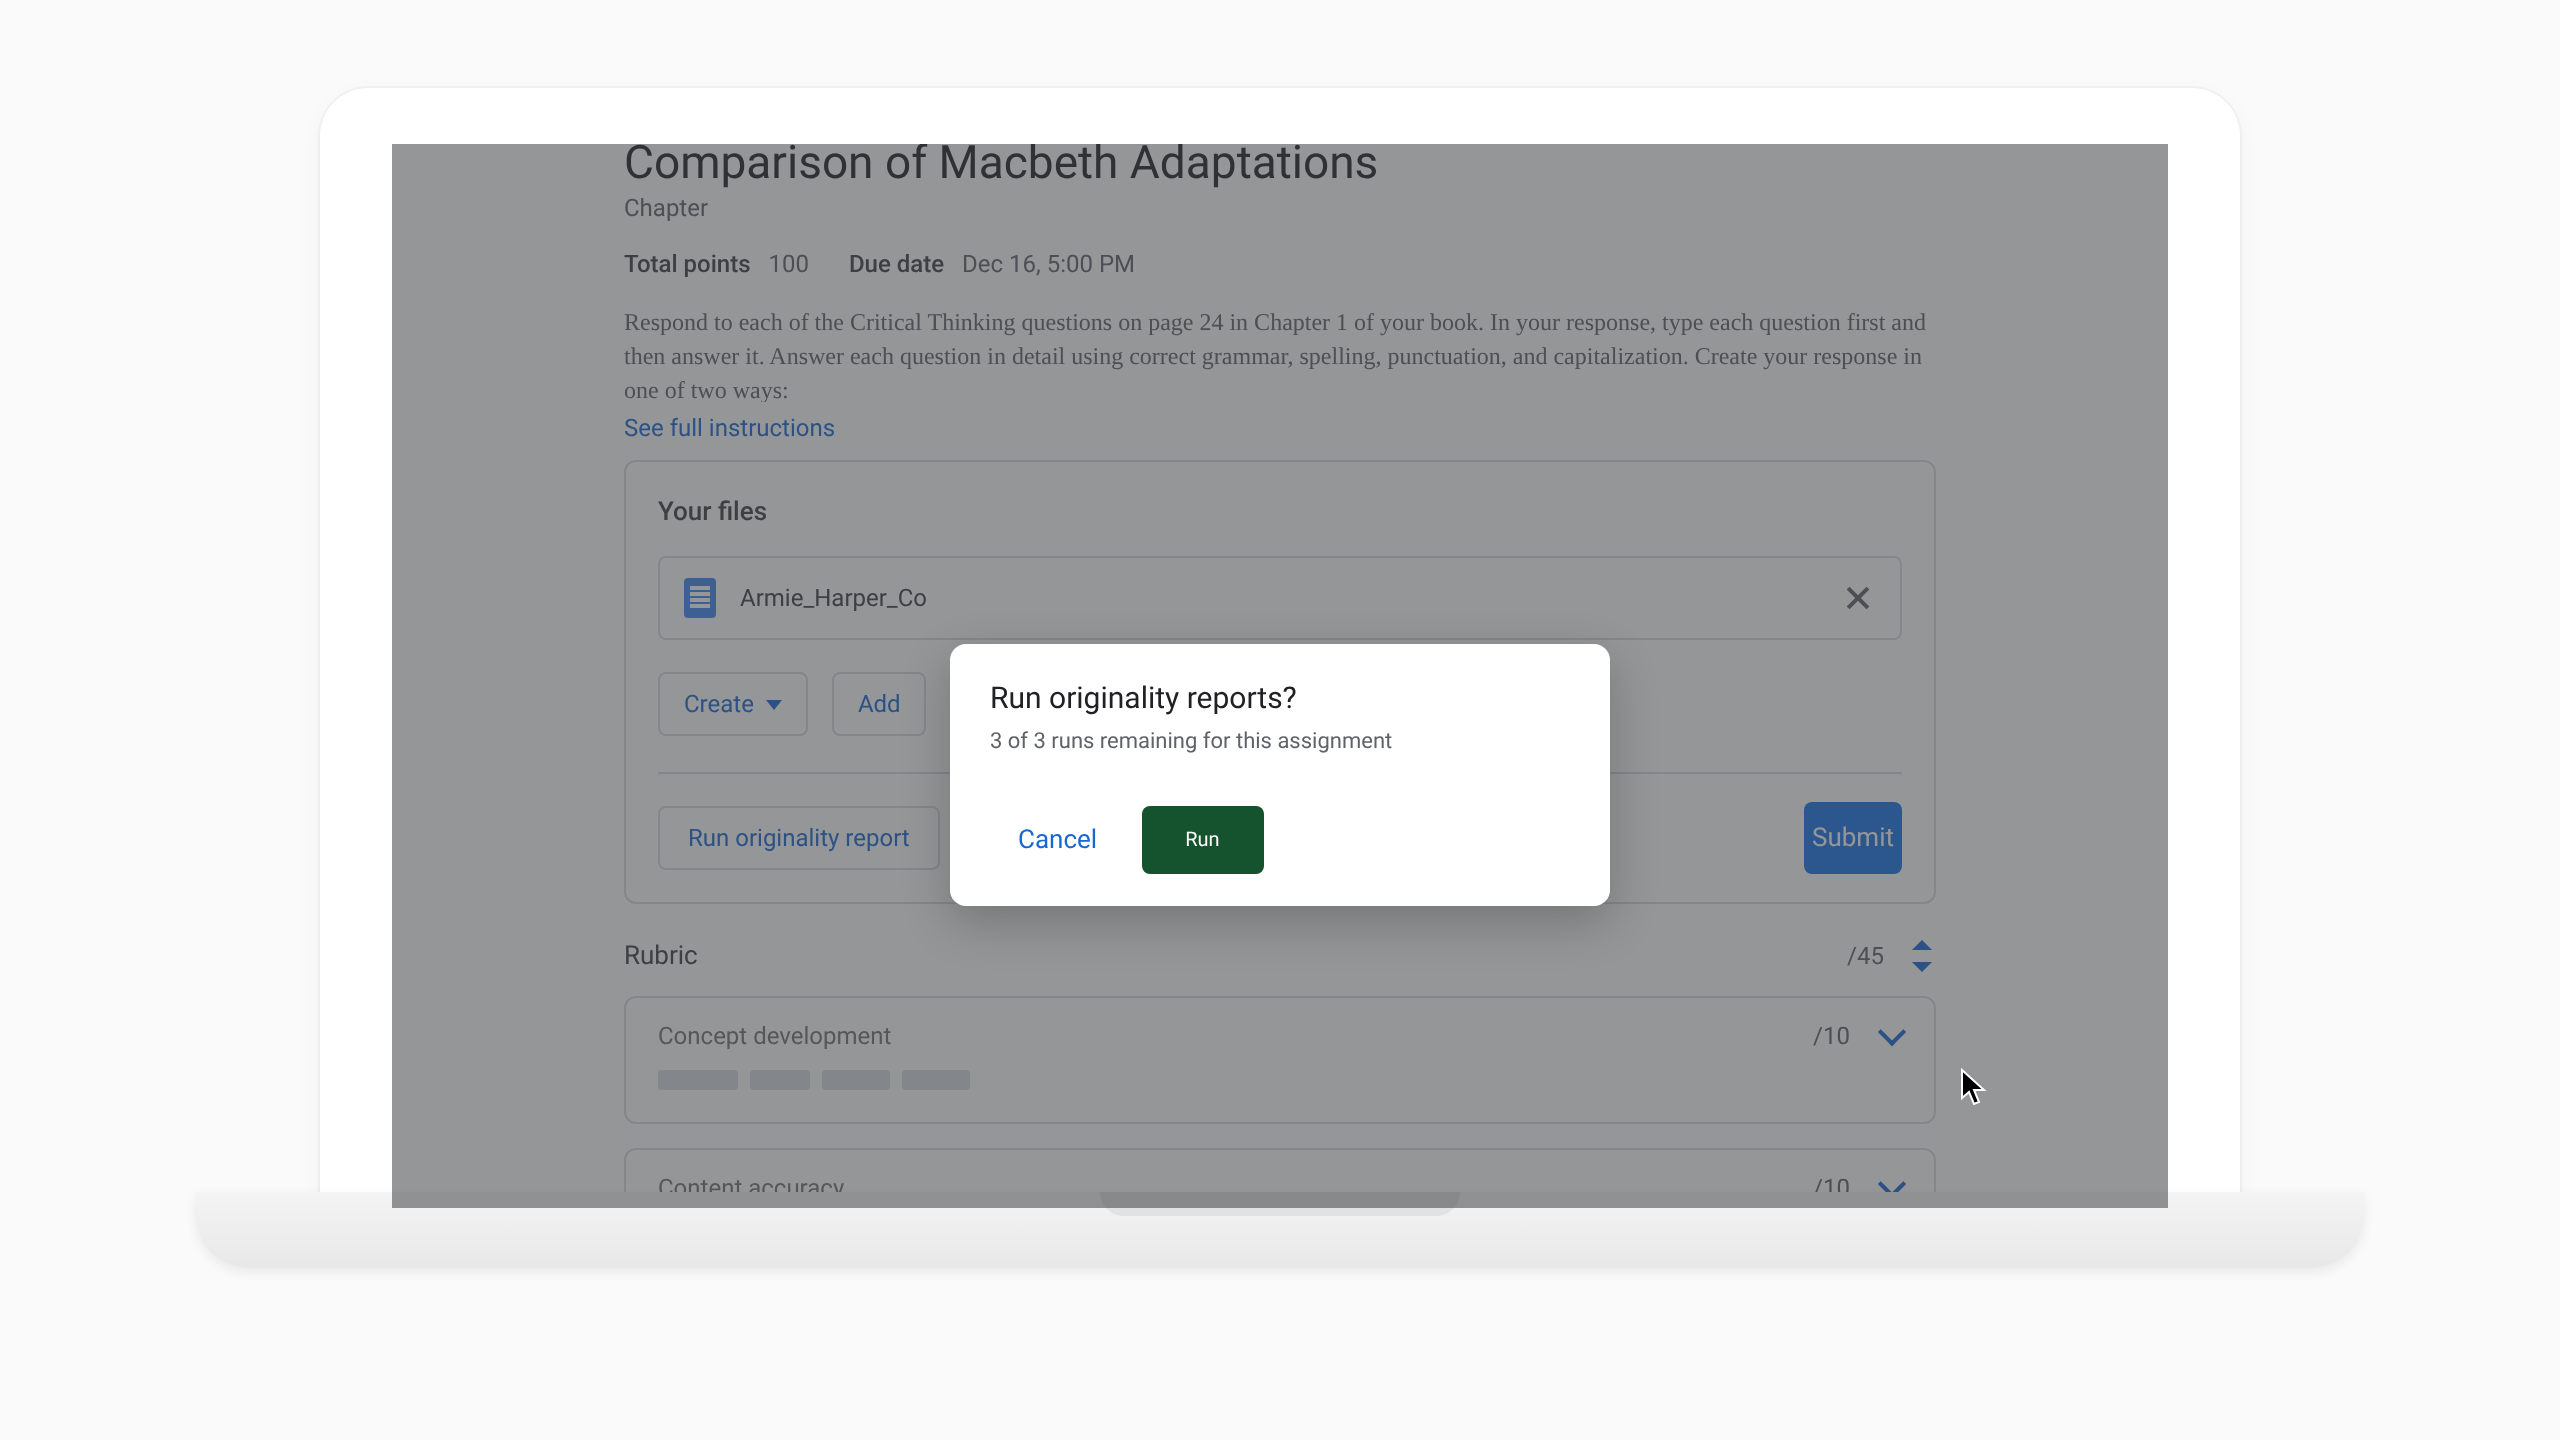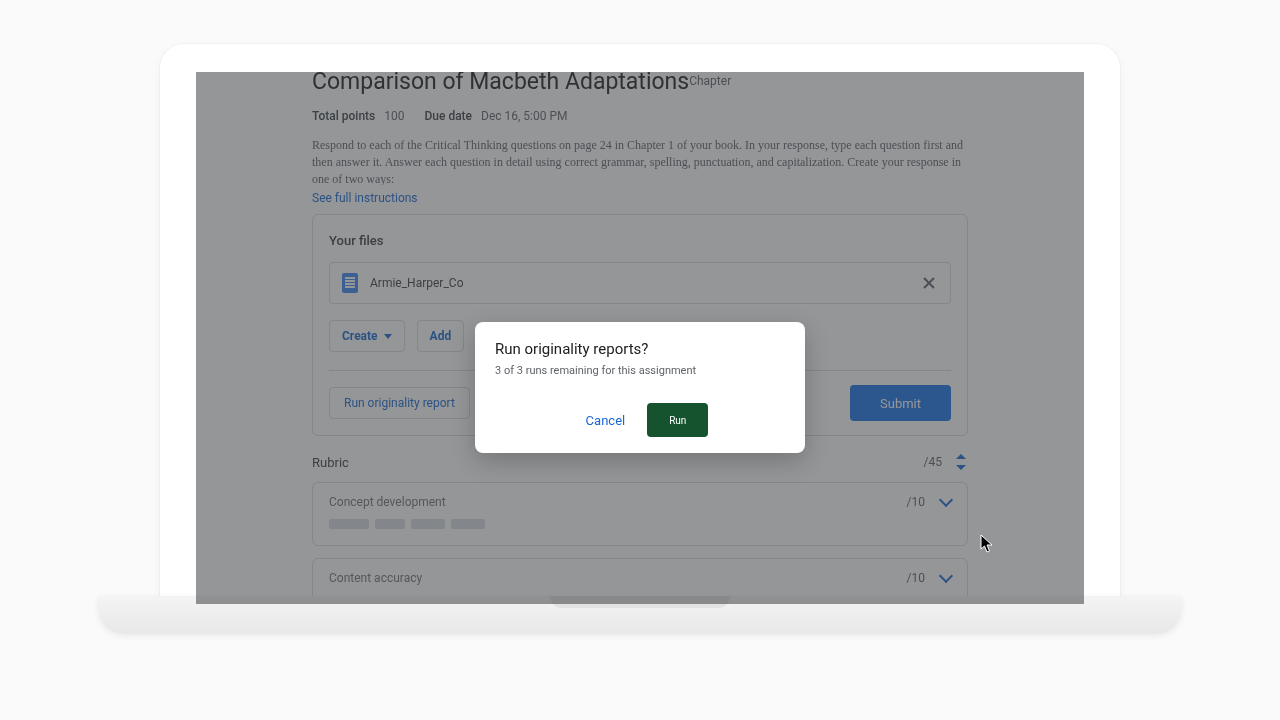--- a/index.html
+++ b/index.html
@@ -58,21 +58,22 @@
     position: absolute;
     inset: 0;
     padding: 0 116px;
     color: #3c4043;
     overflow: hidden;
   }
 
   .assign-head {
     display: flex;
     align-items: flex-start;
-    justify-content: flex-start;
+    justify-content: center;
+    flex-direction: column;
   }
   .assign-title {
     font-size: 23px;
     font-weight: 400;
     color: #202124;
     margin-top: -4px;
     white-space: nowrap;
     overflow: hidden;
   }
   .status {
@@ -156,21 +157,20 @@
     border: 1px solid #dadce0;
     border-radius: 4px;
     background:#fff;
     color:#1967d2;
     font-size: 12px;
     padding: 0 12px;
     display: inline-flex;
     align-items: center;
     gap: 6px;
     cursor: pointer;
-    font-weight: bold;
   }
   .caret-down {
     width:0;height:0;
     border-left:4px solid transparent;
     border-right:4px solid transparent;
     border-top:5px solid #1967d2;
   }
 
   .submit-row {
     display:flex;
@@ -187,21 +187,21 @@
     padding:0 14px;
     background:#fff;
     cursor:pointer;
   }
   .submit-btn {
     background:#1a73e8;
     color:#fff;
     border:none;
     border-radius:4px;
     height:36px;
-    padding:0 30px;
+    padding:0 4px;
     font-size:13px;
     cursor:pointer;
   }
 
   .rubric-head {
     margin-top: 18px;
     display:flex;
     align-items:center;
     justify-content:space-between;
     font-size: 13px;
@@ -252,21 +252,21 @@
     transform: translateX(-50%);
     width: 330px;
     background:#fff;
     border-radius: 8px;
     box-shadow: 0 8px 24px rgba(0,0,0,0.22);
     padding: 18px 20px 16px 20px;
     z-index: 100;
   }
   .dialog-title { font-size: 15px; color:#202124; font-weight:400; }
   .dialog-sub { margin-top:6px; font-size:11px; color:#5f6368; }
-  .dialog-actions { margin-top:26px; display:flex; justify-content:center; gap:8px; }
+  .dialog-actions { margin-top:26px; display:flex; justify-content:flex-start; gap:8px; }
   .dlg-cancel {
     background:transparent; border:none; color:#1967d2;
     font-size:13px; height:34px; padding:0 14px; border-radius:4px; cursor:pointer;
   }
   .dlg-run {
     background:#14532d; color:#fff; border:none;
     font-size:10px; height:34px; padding:0 22px; border-radius:4px; cursor:pointer;
   }
 
   .cursor {

